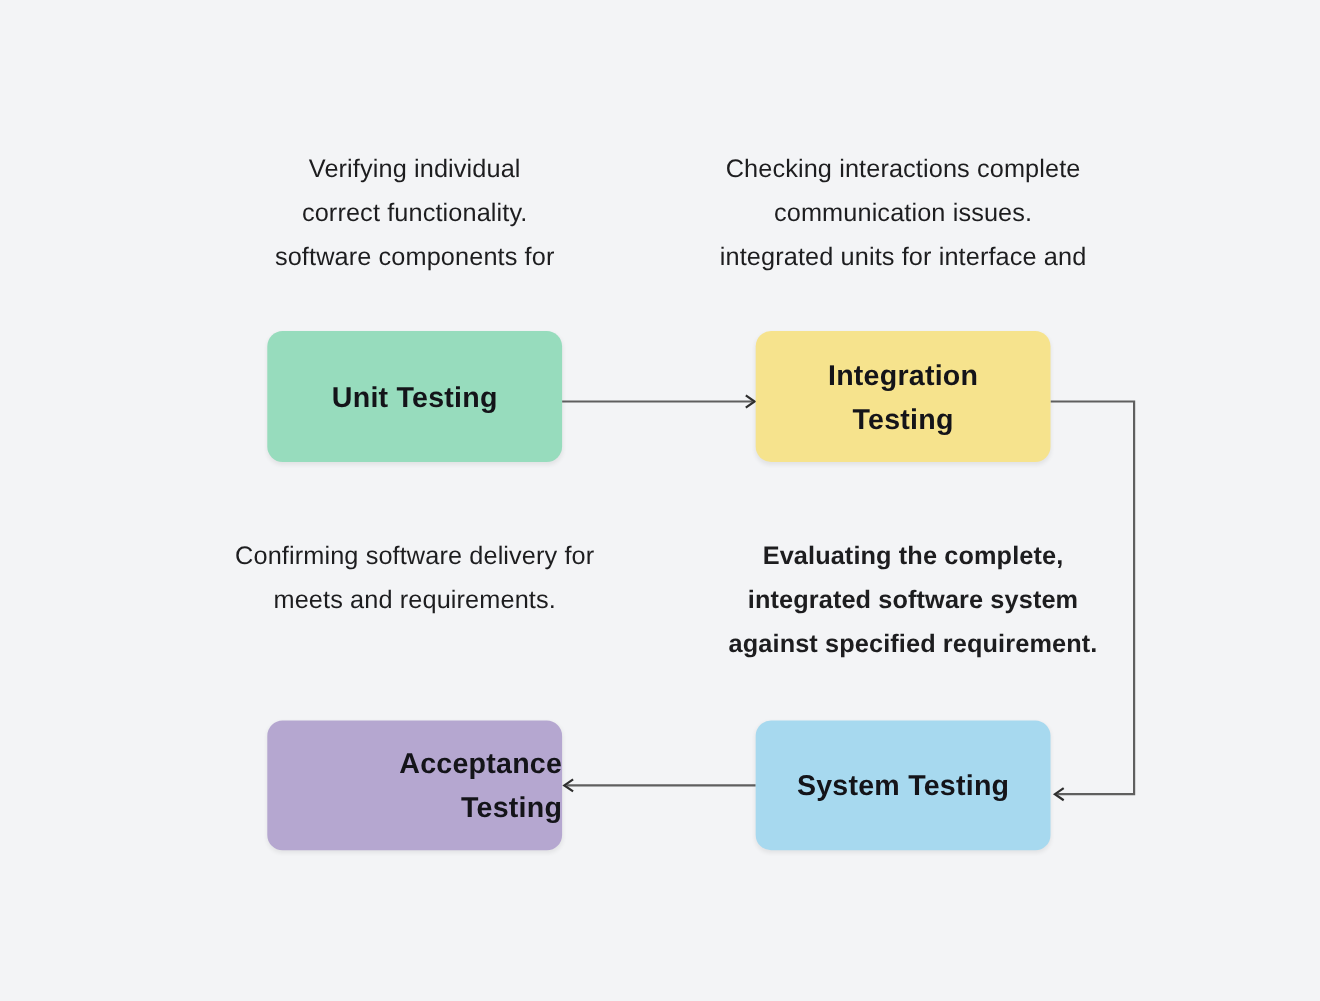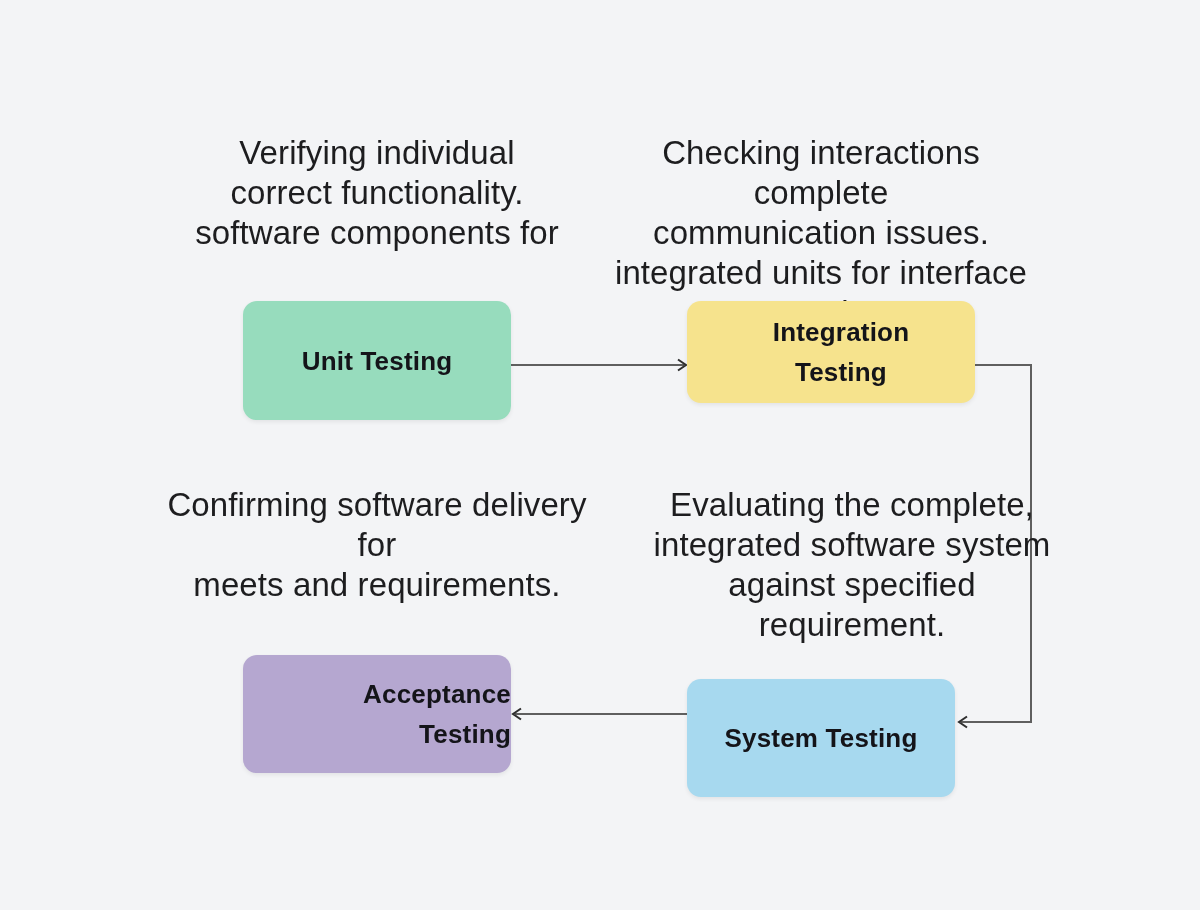--- a/index.html
+++ b/index.html
@@ -31,21 +31,21 @@
     stroke-width: 2;
   }
   .connector-layer path.arrowhead {
     stroke: #2e2e2e;
     stroke-linejoin: miter;
     stroke-linecap: butt;
   }
   .desc {
     position: absolute;
     text-align: center;
-    font-size: 33px;
+    font-size: 23px;
     line-height: 40px;
     color: #1d1d1f;
     letter-spacing: 0.1px;
   }
   .node {
     position: absolute;
     width: 268px;
     border-radius: 14px;
     display: flex;
     flex-direction: column;
@@ -58,24 +58,24 @@
     font-weight: 700;
     line-height: 40px;
     color: #141419;
     text-align: center;
     letter-spacing: 0.2px;
   }
   
   .desc-unit        { left: 167px; top: 133px; width: 420px; }
   .desc-integration { left: 601px; top: 133px; width: 440px; }
   .desc-acceptance  { left: 147px; top: 485px; width: 460px; }
-  .desc-system      { left: 632px; top: 485px; width: 440px; }
+  .desc-system      { left: 610px; top: 485px; width: 440px; font-weight: bold; }
   .node-unit        { left: 243px; top: 301px; height: 119px; }
-  .node-integration { left: 687px; top: 301px; height: 102px; padding-left: 20px; }
-  .node-system      { left: 687px; top: 655px; height: 118px; margin-top: 24px; }
+  .node-integration { left: 687px; top: 301px; height: 119px; }
+  .node-system      { left: 687px; top: 655px; height: 118px; }
   .node-acceptance  { left: 243px; top: 655px; height: 118px; align-items: flex-end; }
 </style>
 </head>
 <body>
 
 <div class="canvas">
 
   <svg class="connector-layer" viewBox="0 0 1200 910" xmlns="http://www.w3.org/2000/svg">
 
     <path d="M511 365 H 684"></path>

